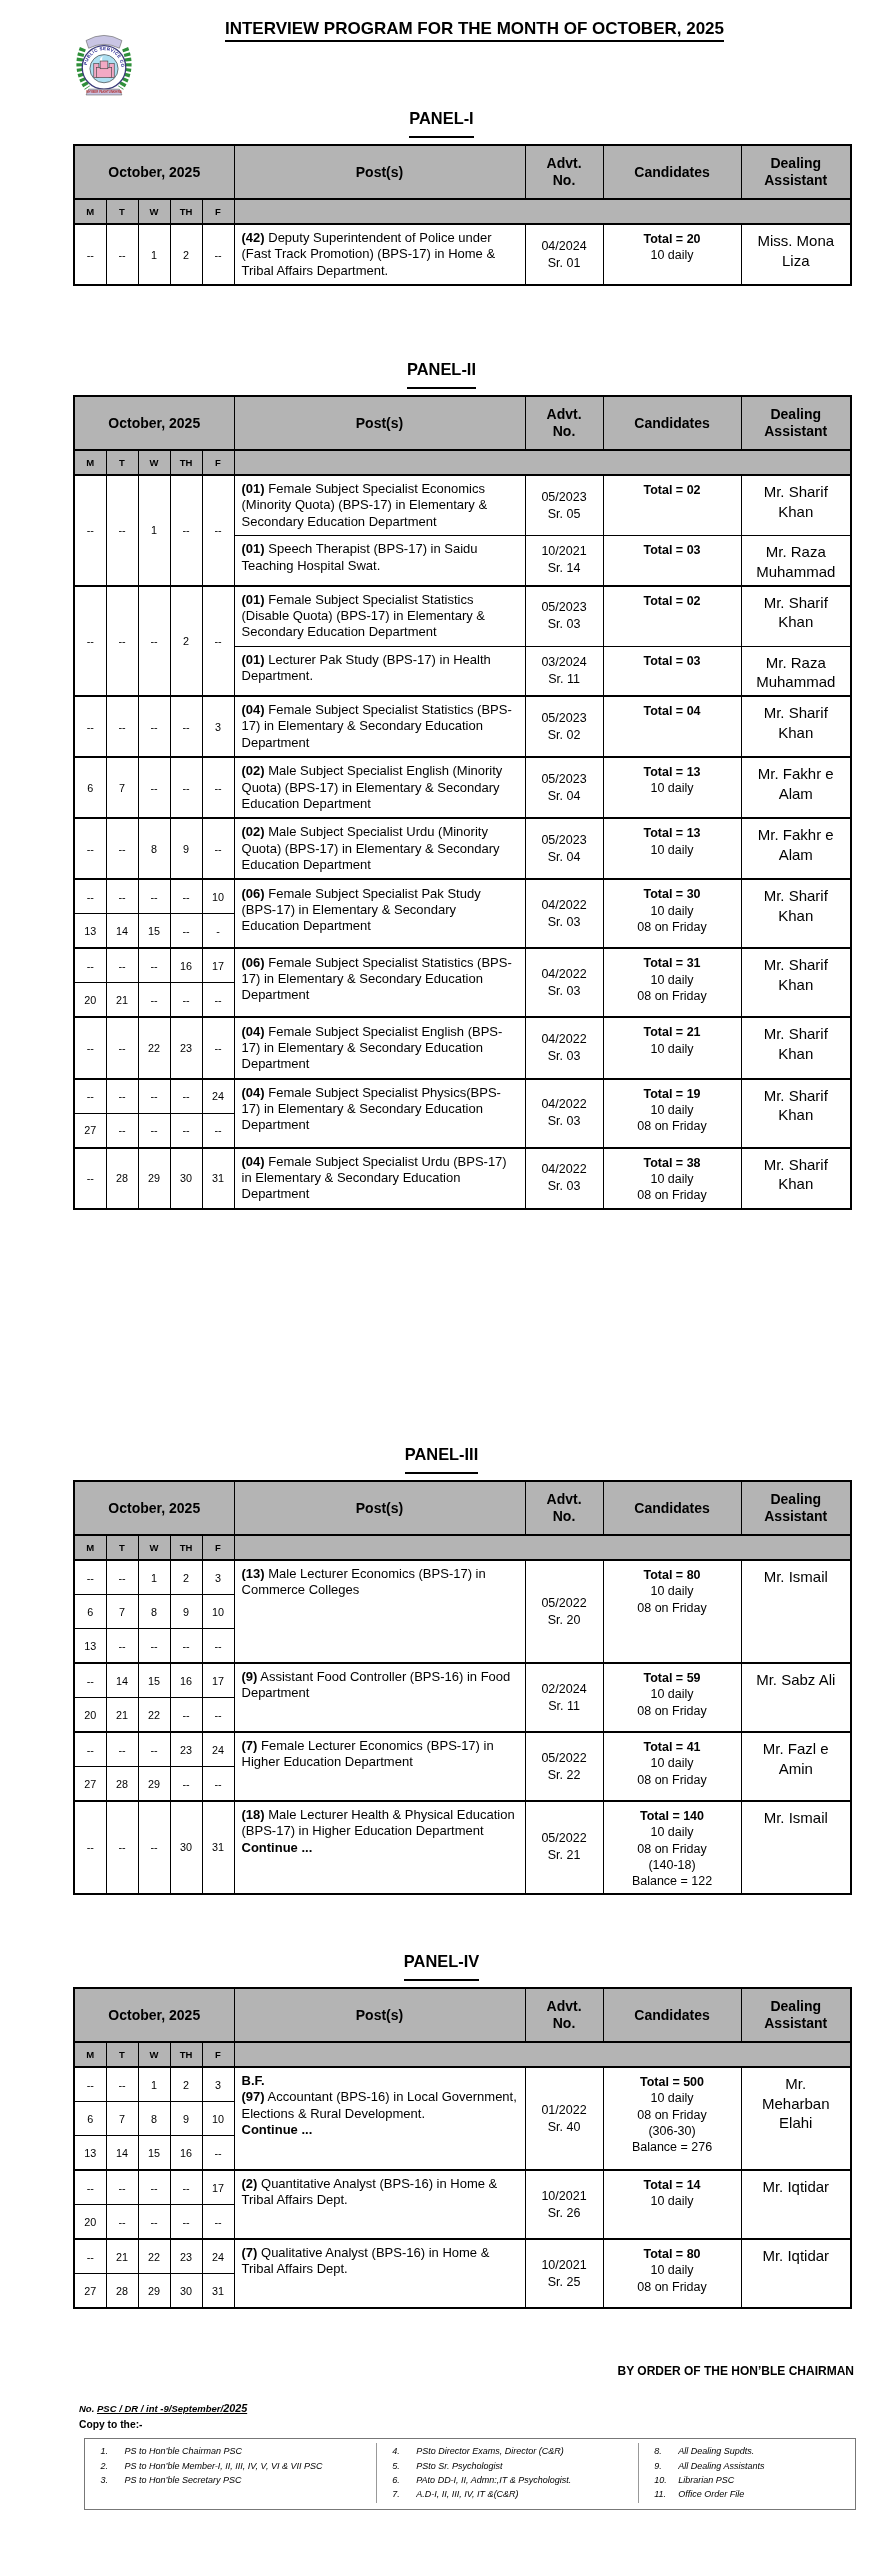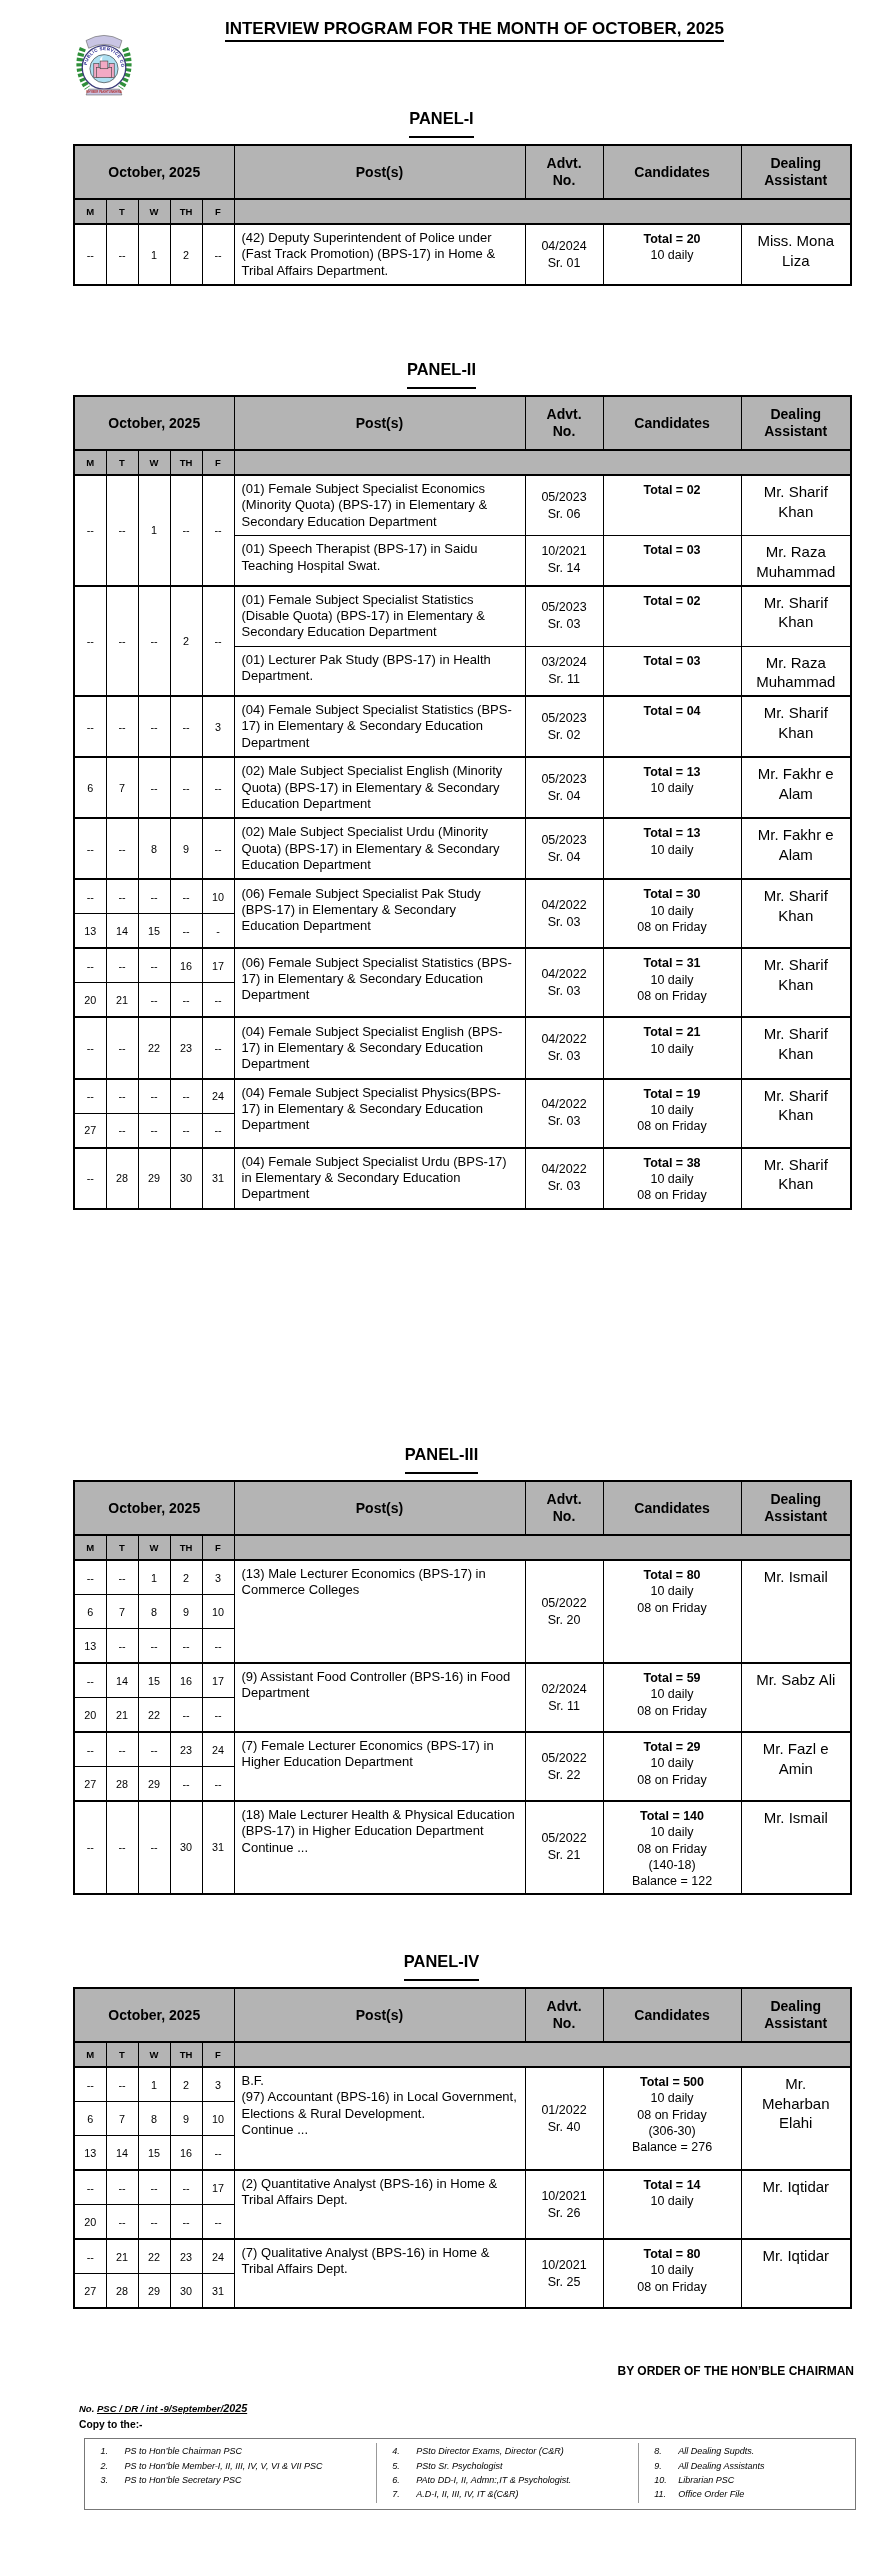--- a/index.html
+++ b/index.html
@@ -15,21 +15,21 @@
   .panel-heading span{border-bottom:2.2px solid #000;padding-bottom:8px;display:inline-block;}
   table.panel-table{border-collapse:collapse;table-layout:fixed;margin-left:73px;width:776px;border:2.6px solid #000;background:#fff;}
   th,td{border:0.9px solid #000;overflow:hidden;}
   .colL2{border-left:1.7px solid #000;}
   .head-main th{background:#b4b4b4;font-weight:bold;font-size:14px;height:50px;text-align:center;vertical-align:middle;border-bottom:2.6px solid #000;}
   .head-days th{background:#b4b4b4;font-weight:bold;font-size:9.5px;height:21px;text-align:center;vertical-align:middle;border-bottom:2.6px solid #000;}
   .pre{white-space:pre-line;line-height:1.25;}
   tbody tr.group-start td{border-top:2.6px solid #000;}
   .day-cell{text-align:center;vertical-align:middle;font-size:10.8px;height:33px;padding:0 1.7px;}
   .post-cell{text-align:left;vertical-align:top;padding:5.2px 7px;font-size:13px;line-height:1.25;}
-  .post-line b{font-weight:normal;}
+  .post-line b{font-weight:bold;}
   .advt-cell{text-align:center;vertical-align:middle;font-size:12.5px;line-height:1.35;padding:1.7px;}
   .cand-cell{text-align:center;vertical-align:top;font-size:12.5px;line-height:1.3;padding:6px 3.4px 3.4px 3.4px;}
   .cand-total{font-weight:bold;}
   .assist-cell{text-align:center;vertical-align:top;font-size:15px;line-height:1.3;padding:6px 11.2px 3.4px 11.2px;}
   
   .by-order{position:absolute;top:2364px;right:29px;font-size:12px;font-weight:bold;}
   .refline{position:absolute;top:2402px;left:79px;font-size:9.5px;font-weight:bold;font-style:italic;}
   .refline .ru{text-decoration:underline;}
   .refline .ry{font-size:10.8px;text-decoration:underline;}
   .copyto{position:absolute;top:2419px;left:79px;font-size:10.3px;font-weight:bold;}
@@ -166,21 +166,21 @@
             <td class="day-cell" rowspan="2">--</td>
             <td class="day-cell" rowspan="2">--</td>
             <td class="day-cell" rowspan="2">1</td>
             <td class="day-cell" rowspan="2">--</td>
             <td class="day-cell" rowspan="2">--</td>
             <td class="post-cell colL2" rowspan="1">
               <div class="post-line"><b>(01)</b> Female Subject Specialist Economics (Minority Quota) (BPS-17) in Elementary &amp; Secondary Education Department</div>
             </td>
             <td class="advt-cell colL2" rowspan="1">
               <div>05/2023</div>
-              <div>Sr. 06</div>
+              <div>Sr. 05</div>
             </td>
             <td class="cand-cell colL2" rowspan="1">
               <div class="cand-total">Total = 02</div>
             </td>
             <td class="assist-cell colL2" rowspan="1">Mr. Sharif Khan</td>
           </tr>
           <tr>
             <td class="post-cell colL2" rowspan="1">
               <div class="post-line"><b>(01)</b> Speech Therapist (BPS-17) in Saidu Teaching Hospital Swat.</div>
             </td>
@@ -505,21 +505,21 @@
             <td class="day-cell">23</td>
             <td class="day-cell">24</td>
             <td class="post-cell colL2" rowspan="2">
               <div class="post-line"><b>(7)</b> Female Lecturer Economics (BPS-17) in Higher Education Department</div>
             </td>
             <td class="advt-cell colL2" rowspan="2">
               <div>05/2022</div>
               <div>Sr. 22</div>
             </td>
             <td class="cand-cell colL2" rowspan="2">
-              <div class="cand-total">Total = 29</div>
+              <div class="cand-total">Total = 41</div>
               <div>10 daily</div>
               <div>08 on Friday</div>
             </td>
             <td class="assist-cell colL2" rowspan="2">Mr. Fazl e Amin</td>
           </tr>
           <tr>
             <td class="day-cell">27</td>
             <td class="day-cell">28</td>
             <td class="day-cell">29</td>
             <td class="day-cell">--</td>

